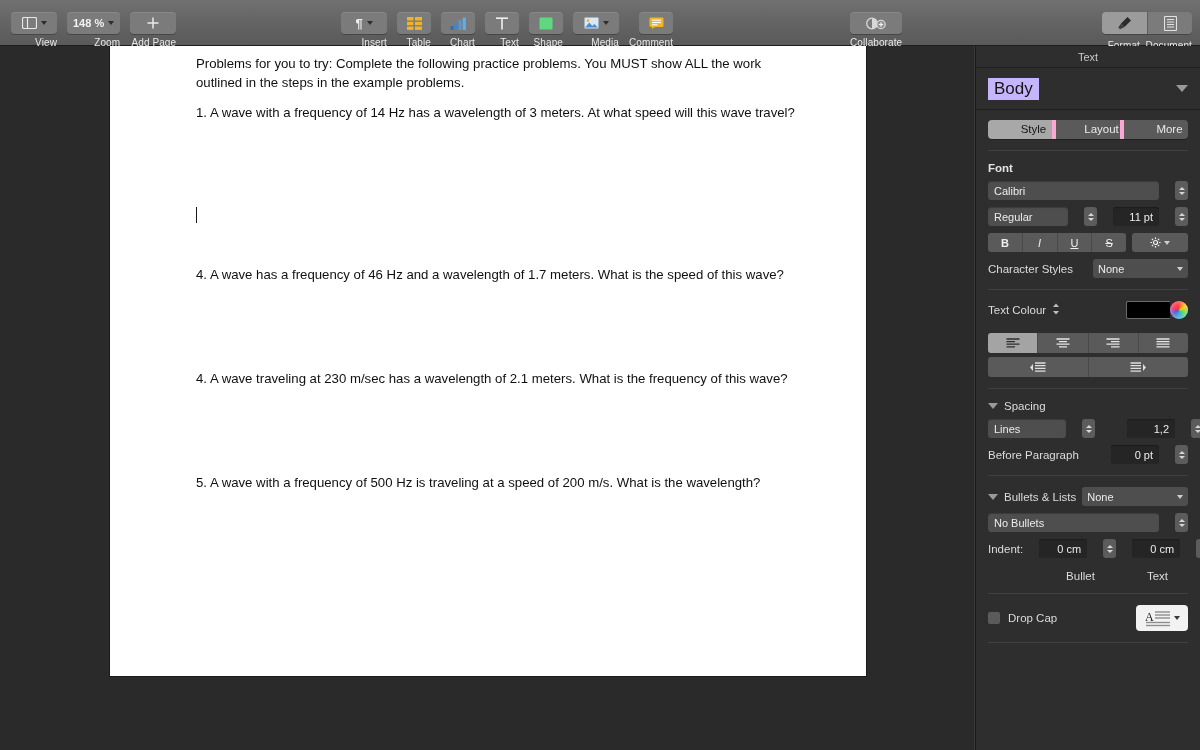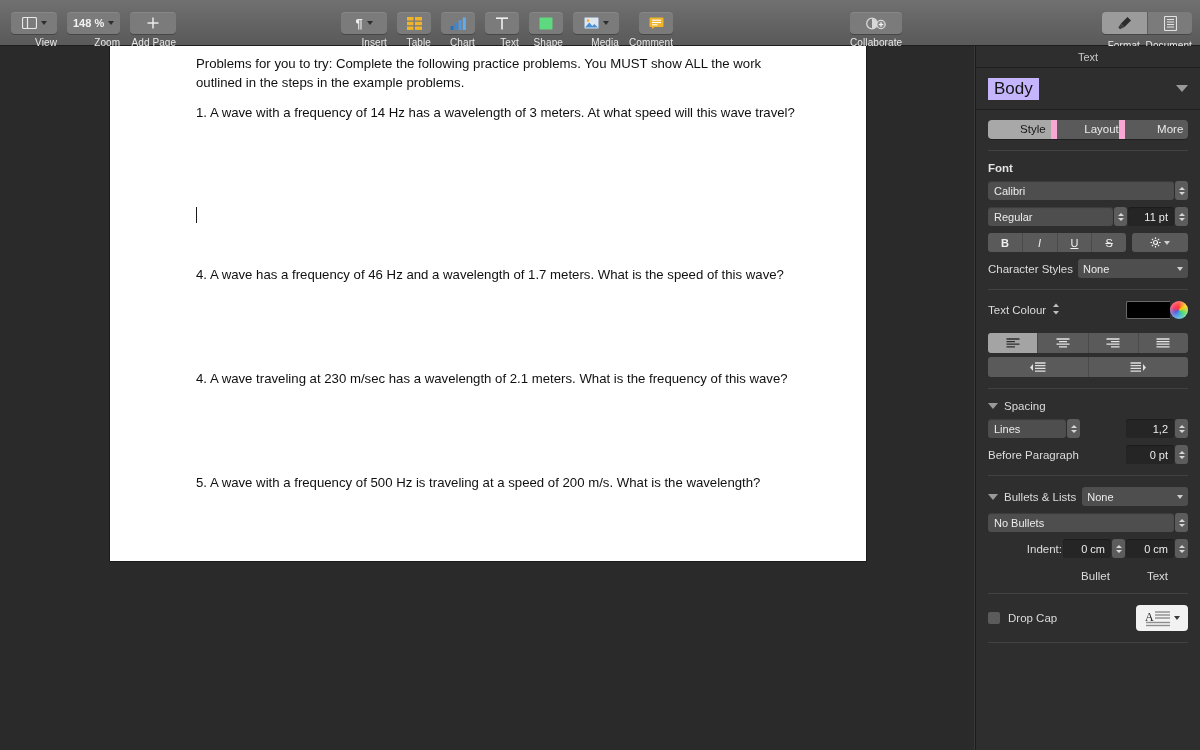--- a/index.html
+++ b/index.html
@@ -48,21 +48,21 @@
 
   
   #canvas {
     position: absolute; left: 0; top: 46px;
     width: 975px; height: 704px;
     background: #2a2a2a;
     overflow: hidden;
   }
   #page {
     position: absolute; left: 110px; top: 0;
-    width: 756px; height: 515px;
+    width: 756px; height: 630px;
     background: #ffffff;
     box-shadow: 0 0 0 1px rgba(0,0,0,0.35);
   }
   #doc-text {
     position: absolute;
     left: 86px; top: 8px;
     width: 600px;
     color: #101010;
     font-size: 13.2px;
     line-height: 19px;
@@ -111,26 +111,26 @@
     margin: 10px 12px 0 12px;
     display:flex; border-radius:4px; overflow:hidden;
     box-shadow: 0 1px 0 rgba(0,0,0,0.3);
   }
   .tab {
     flex:1; text-align:center; font-size:11.5px;
     height:19px; line-height:19px;
     background:#5a5a5a; color:#e9e9e9;padding-left:27px;
   }
   .tab.active { background:#a8a8a8; color:#151515; }
-  .tab + .tab { border-left:6px solid #f9a8d4; }
+  .tab + .tab { border-left:4px solid #f9a8d4; }
 
   .hr { height:1px; background:#414141; margin:11px 12px; }
   .sect-label { padding: 0 12px; font-size:11.5px; color:#e3e3e3; font-weight:bold; }
 
-  .row { display:flex; align-items:center; padding: 0 12px; margin-top:7px; gap:1px; }
+  .row { display:flex; align-items:center; padding: 0 12px; margin-top:7px; gap:16px; }
 
   .field {
     background:#4e4e4e; border-radius:3px; height:19px;
     display:flex; align-items:center; padding:0 6px;
     font-size:11px; color:#ececec; flex:1;
     box-shadow: inset 0 1px 1px rgba(0,0,0,0.25);
   }
   .field.dark { background:#252525; }
   .stepper {
     width:13px; height:19px; background:#5c5c5c; border-radius:3px;

